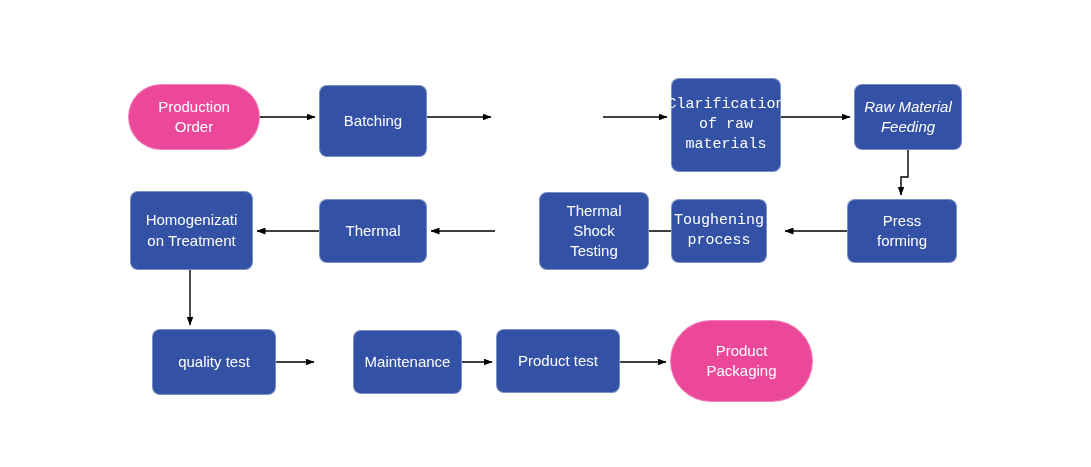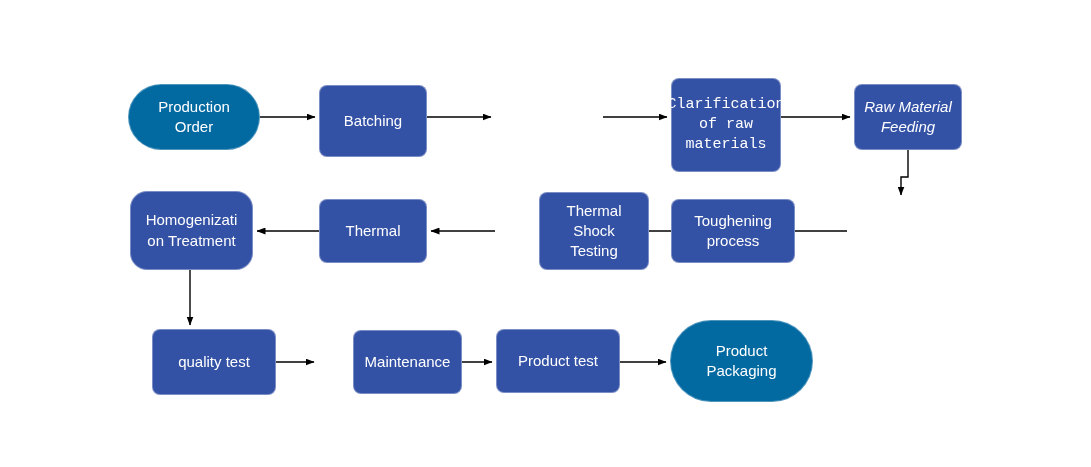--- a/index.html
+++ b/index.html
@@ -34,34 +34,34 @@
     font-size: 15px;
     line-height: 1.35;
     white-space: pre-line;
   }
   .process {
     background: #3351a5;
     border: 1px solid rgba(255,255,255,0.35);
     border-radius: 8px;
   }
   .terminator {
-    background: #0369a1;
+    background: #ec4899;
     border: 1px solid rgba(255,255,255,0.30);
   }
   
   .p0  { left:128px; top:84px;  width:132px; height:66px; border-radius:33px; }
   .p1  { left:319px; top:85px;  width:108px; height:72px; }
   .p2  { left:495px; top:85px;  width:108px; height:64px; }
   .p3  { left:671px; top:78px;  width:110px; height:94px;font-family:Liberation Mono, monospace; }
   .p4  { left:854px; top:84px;  width:108px; height:66px;font-style:italic; }
   .p5  { left:847px; top:199px; width:110px; height:64px; }
-  .p6  { left:671px; top:199px; width:124px; height:64px; }
+  .p6  { left:671px; top:199px; width:96px; height:64px;font-family:Liberation Mono, monospace; }
   .p7  { left:495px; top:192px; width:110px; height:78px;margin-left:44px; }
   .p8  { left:319px; top:199px; width:108px; height:64px; }
-  .p9  { left:130px; top:191px; width:123px; height:79px;border-radius:17px; }
+  .p9  { left:130px; top:191px; width:123px; height:79px; }
   .p10 { left:128px; top:329px; width:124px; height:66px;margin-left:24px; }
   .p11 { left:318px; top:330px; width:109px; height:64px;margin-left:35px; }
   .p12 { left:496px; top:329px; width:124px; height:64px; }
   .p13 { left:670px; top:320px; width:143px; height:82px; border-radius:41px; }
 </style>
 </head>
 <body>
 
 <div class="canvas">
 
@@ -89,20 +89,22 @@
   </svg>
 
   <div class="node terminator p0">Production
 Order</div>
   <div class="node process   p1">Batching</div>
   <div class="node process   p3">Clarification
 of raw
 materials</div>
   <div class="node process   p4">Raw Material
 Feeding</div>
+  <div class="node process   p5">Press
+forming</div>
   <div class="node process   p6">Toughening
 process</div>
   <div class="node process   p7">Thermal
 Shock
 Testing</div>
   <div class="node process   p8">Thermal</div>
   <div class="node process   p9">Homogenizati
 on Treatment</div>
   <div class="node process   p10">quality test</div>
   <div class="node process   p11">Maintenance</div>

